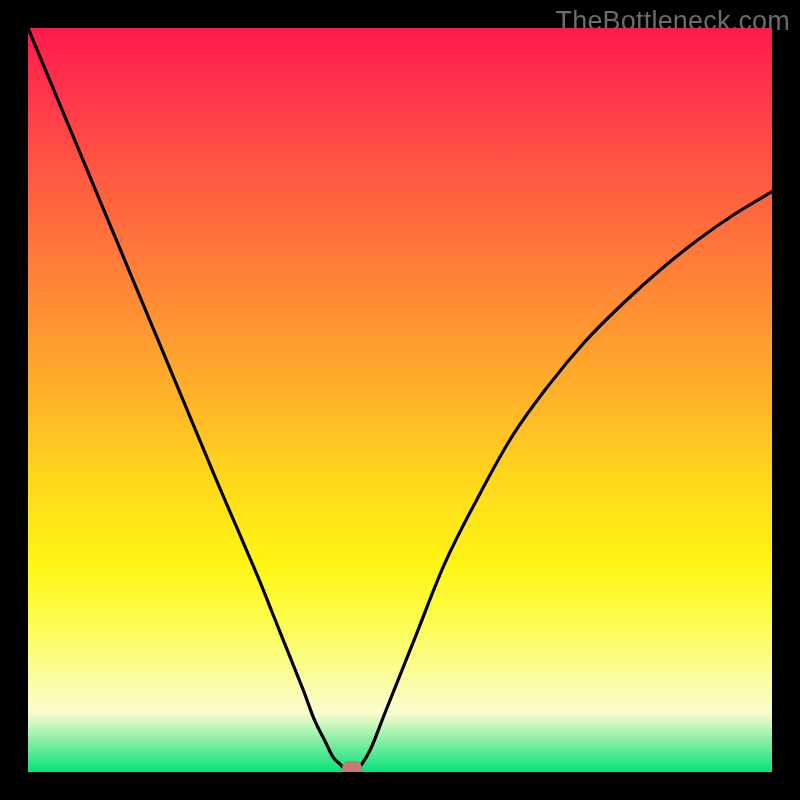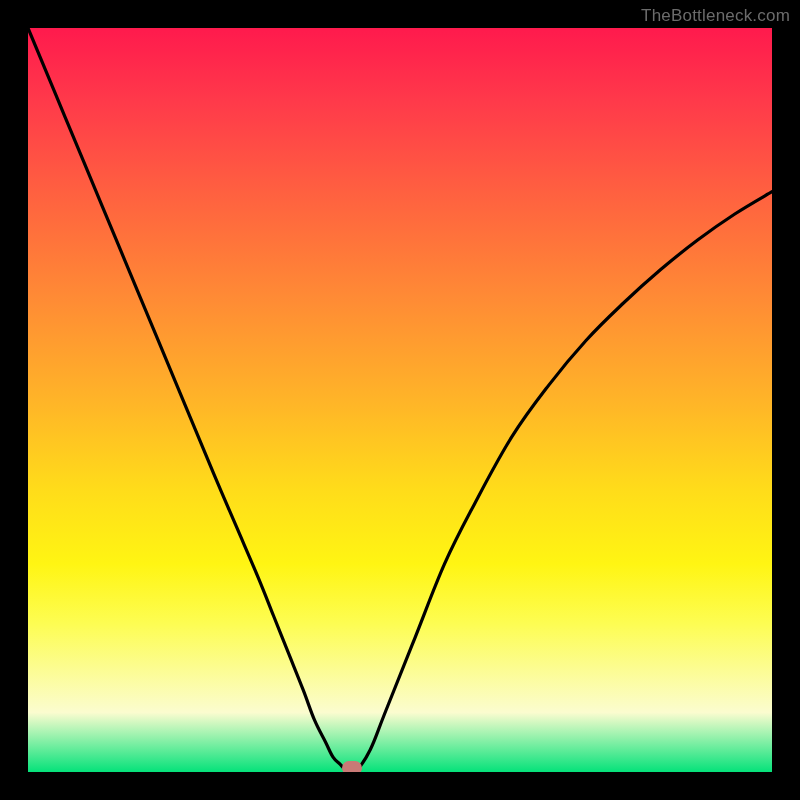--- a/index.html
+++ b/index.html
@@ -53,21 +53,21 @@
     height: 14px;
     border-radius: 7px;
     background: #c97a76;
     transform: translate(-50%, -50%);
   }
   .watermark {
     position: absolute;
     top: 6px;
     right: 10px;
     color: #6b6b6b;
-    font-size: 17px;
+    font-size: 27px;
     font-weight: 500;
     letter-spacing: 0.2px;
     user-select: none;
   }
 </style>
 </head>
 <body>
 
 <div class="frame">
 

